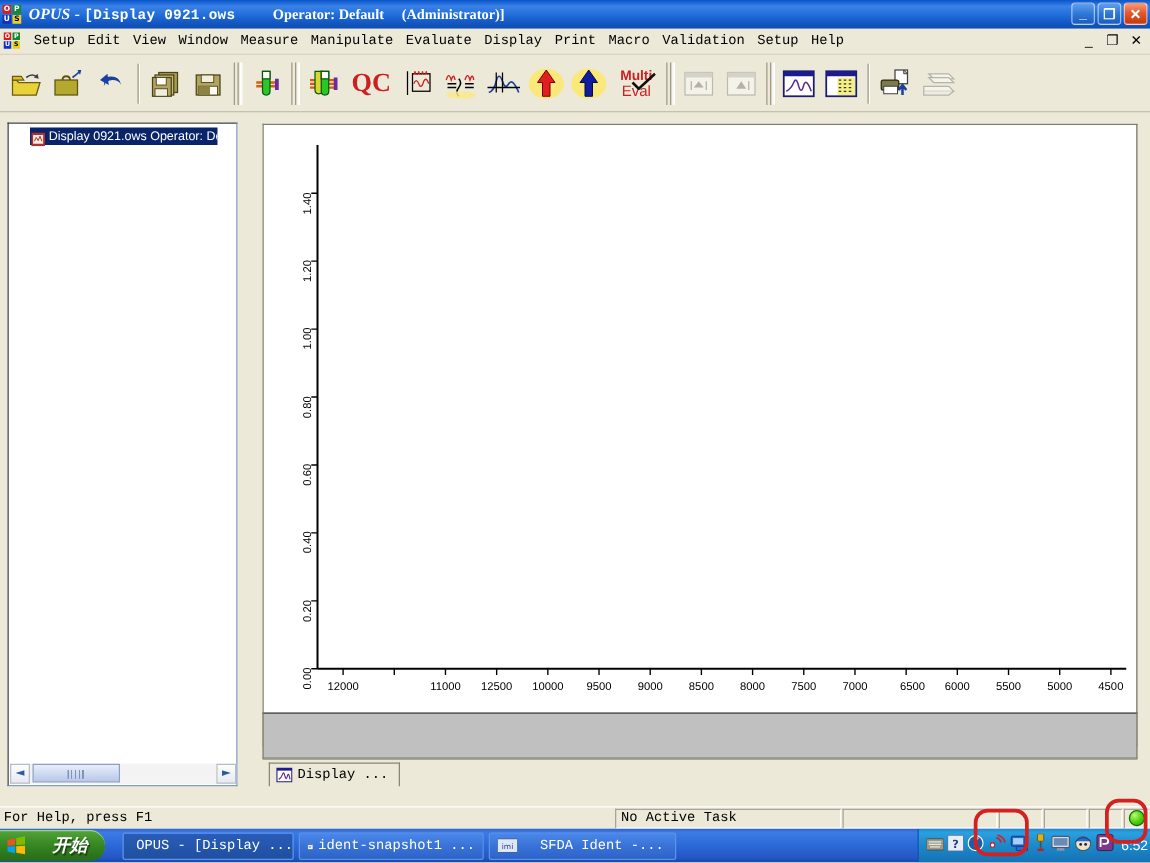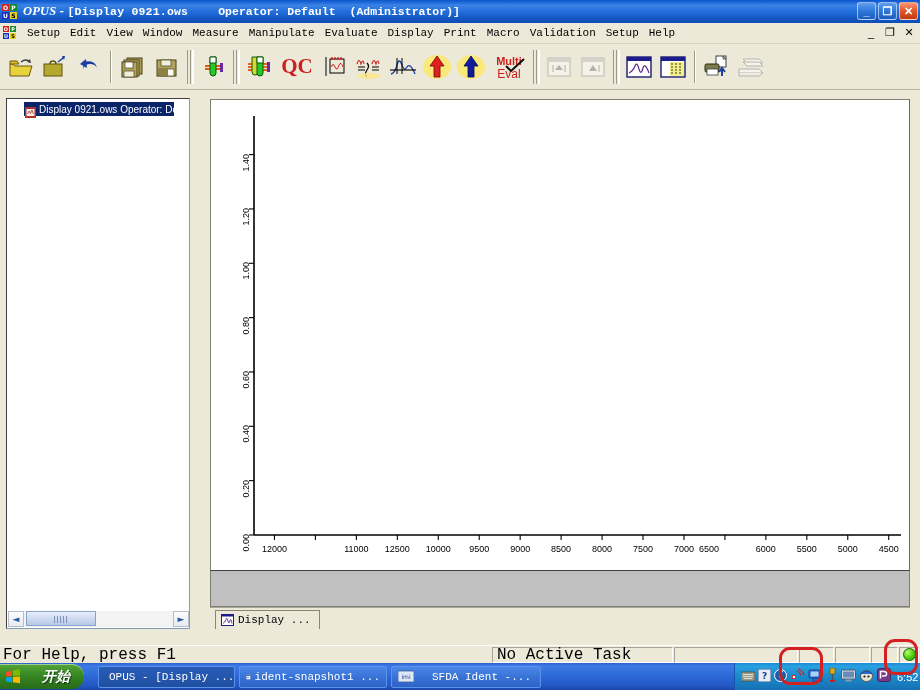--- a/index.html
+++ b/index.html
@@ -20,21 +20,21 @@
   }
   .tb-appicon { width: 18px; height: 18px; margin-left: 2px; margin-right: 3px; position: relative; flex: 0 0 auto; }
   .op-sq { position: absolute; width: 7px; height: 7px; font-size: 6px; color: #fff; font-weight: bold;
            font-family: "DejaVu Sans", sans-serif; line-height: 7px; text-align: center; }
   .tb-title {
     color: #fff; font-family: "Liberation Serif", serif; font-weight: bold; font-style: italic;
     font-size: 12.5px; white-space: nowrap; letter-spacing: .2px;
   }
   .tb-title .mono { font-family: "Liberation Mono", monospace; font-style: normal; font-size: 11.5px; }
   .tb-oper {
-    color: #fff; font-family: Liberation Mono, monospace; font-weight: bold;
+    color: #fff; font-family: Liberation Serif, serif; font-weight: bold;
     font-size: 11.5px; white-space: nowrap; margin-left: 30px;
   }
   .tb-btns { position: absolute; right: 2px; top: 2px; display: flex; gap: 2px; }
   .tb-btn {
     width: 19px; height: 18px; border-radius: 3px; display: flex; align-items: center; justify-content: center;
     color: #fff; font-family: "Liberation Sans", sans-serif; font-size: 11px; font-weight: bold;
     border: 1px solid rgba(255,255,255,.55);
     background: linear-gradient(180deg,#5f9ef0 0%,#2f78d8 50%,#1a5cbe 100%);
     cursor: pointer;
   }
@@ -147,21 +147,21 @@
 
   
   .statusbar {
     position: absolute; left: 0; top: 645px; width: 920px; height: 18px;
     background: #ece9d8; border-top: 1px solid #fff; display: flex; align-items: center;
   }
   .sb-pane {
     height: 16px; margin: 1px 1px 1px 0; border: 1px solid #a8a496;
     border-right-color: #fff; border-bottom-color: #fff;
     display: flex; align-items: center; padding-left: 4px;
-    font-family: "Liberation Mono", monospace; font-size: 16px; color: #000; text-align: right;
+    font-family: "Liberation Mono", monospace; font-size: 11px; color: #000; text-align: right;
   }
   .sb-help { border: none; width: 492px; padding-left: 3px; }
   .green-led {
     width: 13px; height: 13px; border-radius: 50%;
     background: radial-gradient(circle at 33% 30%, #b6ff6a 0%, #5cd51a 45%, #1f9a00 100%);
     border: 1px solid #0d6b00;
   }
 
   
   .taskbar {
@@ -515,21 +515,21 @@
               <div class="xlab" style="left: 63.4747px; top: 444px;">12000</div>
               <div class="xlab" style="left: 145.373px; top: 444px;">11000</div>
               <div class="xlab" style="left: 186.323px; top: 444px;">12500</div>
               <div class="xlab" style="left: 227.272px; top: 444px;">10000</div>
               <div class="xlab" style="left: 268.222px; top: 444px;">9500</div>
               <div class="xlab" style="left: 309.171px; top: 444px;">9000</div>
               <div class="xlab" style="left: 350.12px; top: 444px;">8500</div>
               <div class="xlab" style="left: 391.07px; top: 444px;">8000</div>
               <div class="xlab" style="left: 432.019px; top: 444px;">7500</div>
               <div class="xlab" style="left: 472.968px; top: 444px;">7000</div>
-              <div class="xlab" style="left: 498px; top: 444px;">6500</div>
+              <div class="xlab" style="left: 519px; top: 444px;">6500</div>
               <div class="xlab" style="left: 554.867px; top: 444px;">6000</div>
               <div class="xlab" style="left: 595.816px; top: 444px;">5500</div>
               <div class="xlab" style="left: 636.766px; top: 444px;">5000</div>
               <div class="xlab" style="left: 677.715px; top: 444px;">4500</div>
             </div>
         </div>
       </div>
 
       <div class="gray-panel"></div>
 

